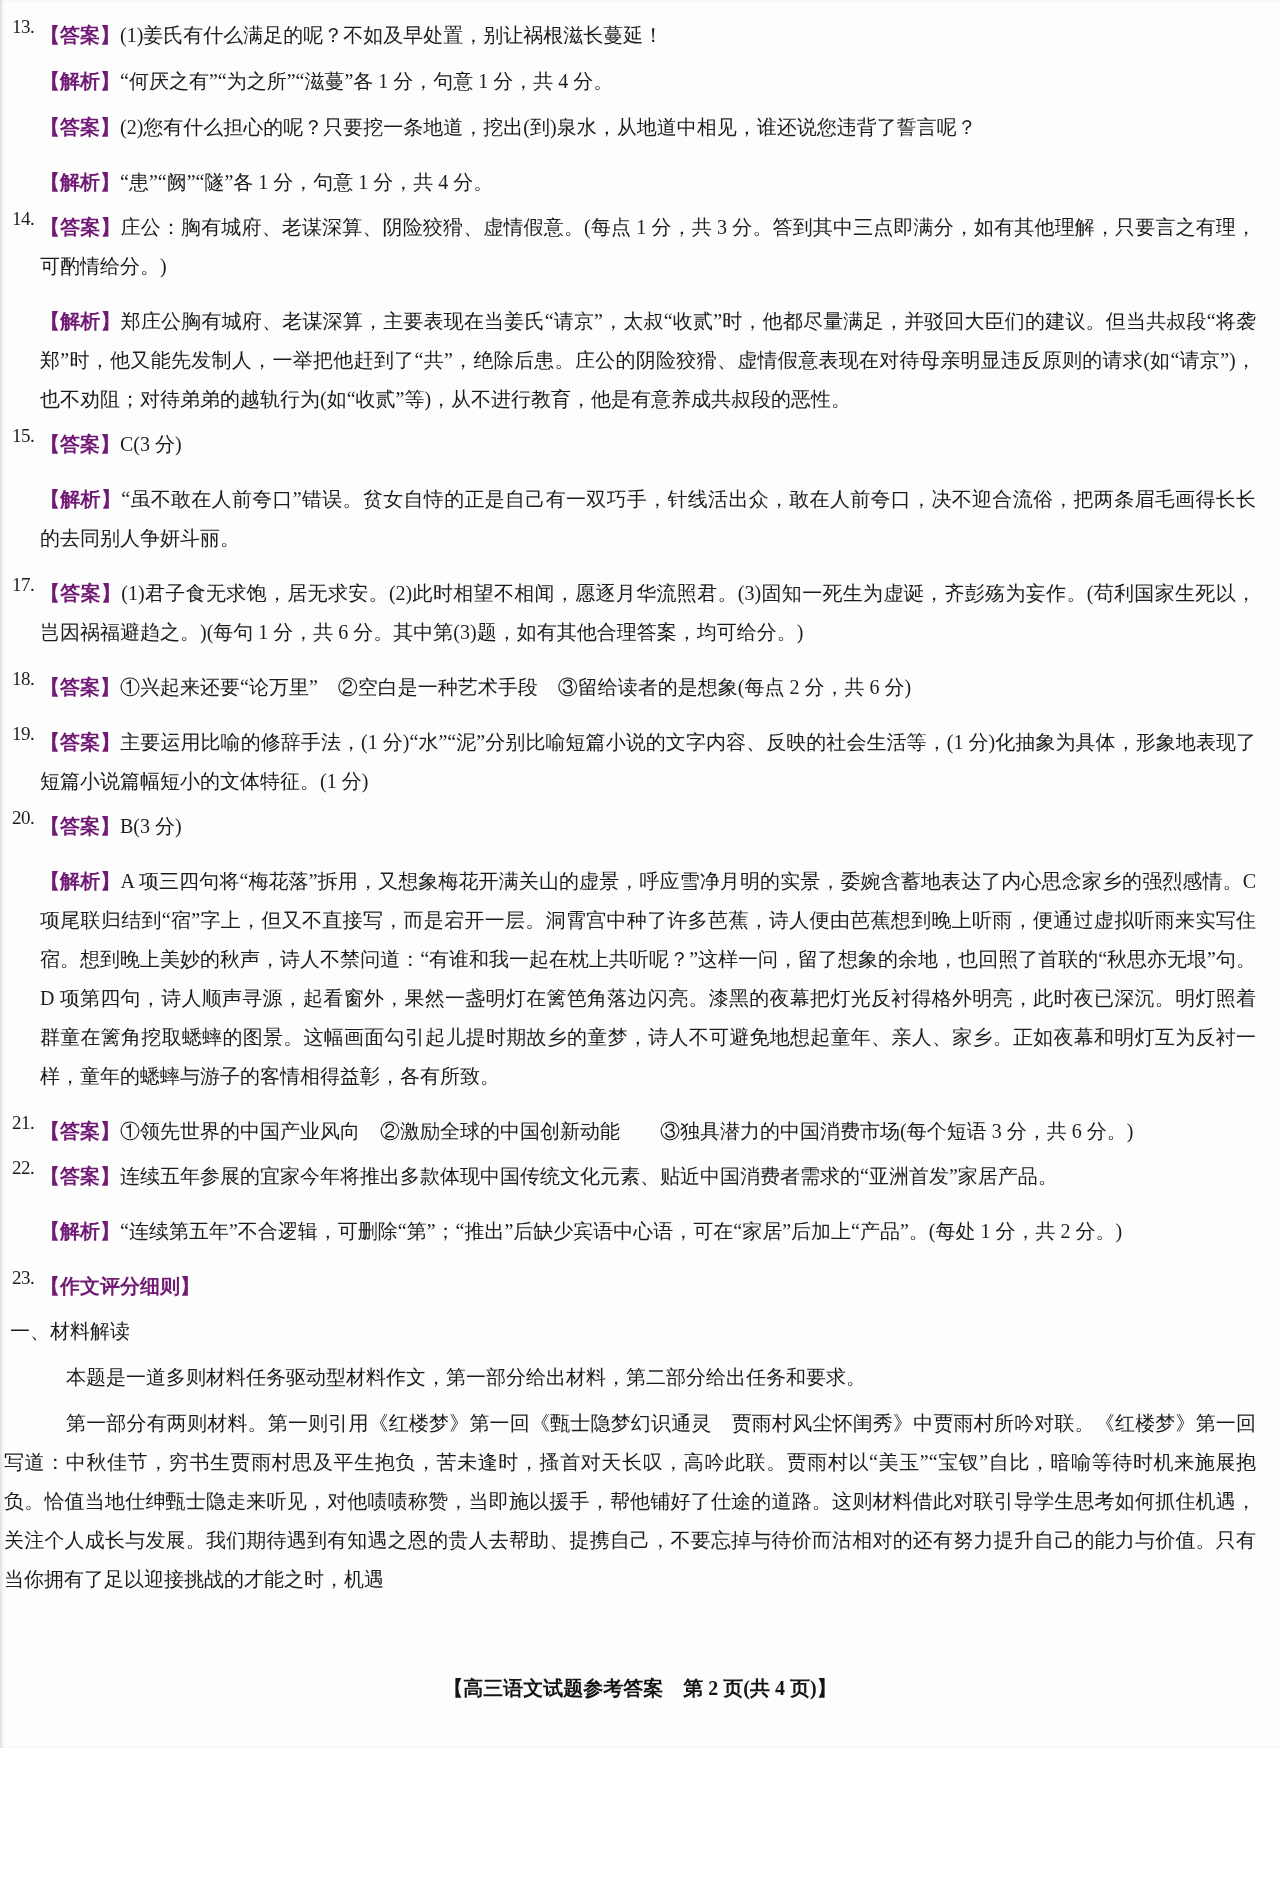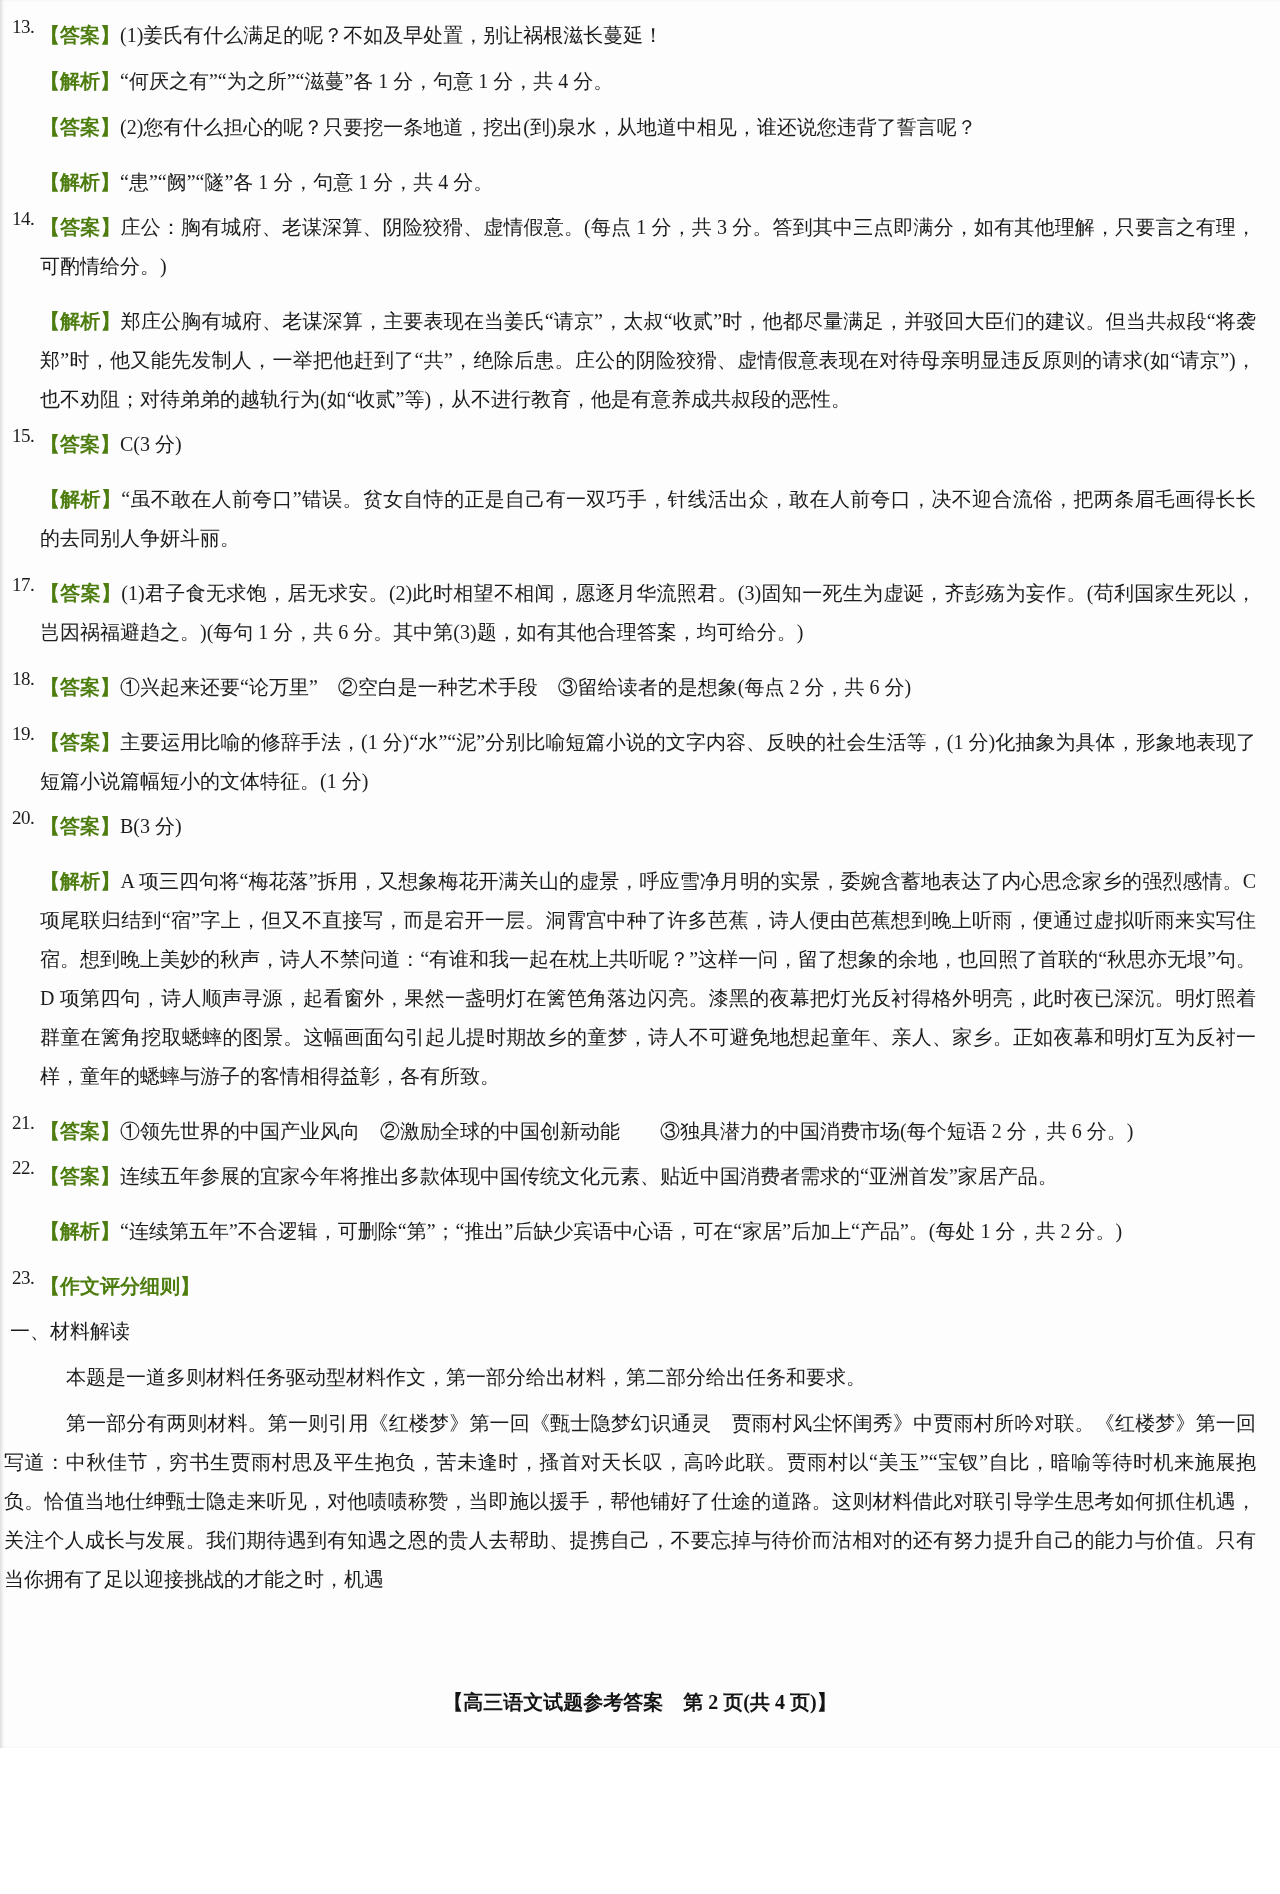--- a/index.html
+++ b/index.html
@@ -32,37 +32,37 @@
     letter-spacing: -0.5px;
     white-space: nowrap;
   }
   .block {
     text-align: justify;
     text-justify: inter-ideograph;
     line-height: 39px;
     margin-bottom: 7px;
   }
   .block:last-child { margin-bottom: 0; margin-top: 16px; }
-  .tag { font-weight: 700; color: #4d7c0f; }
+  .tag { font-weight: 700; color: #701a75; }
   .rubric-heading {
     margin-left: -2px;
     line-height: 39px;
     margin-bottom: 7px;
   }
   .rubric-para {
     margin-left: -8px;
     text-indent: 62px;
     text-align: justify;
     text-justify: inter-ideograph;
     line-height: 39px;
     margin-bottom: 7px;
   }
   .footer {
     position: absolute;
-    left: 0; bottom: 32px;
+    left: 0; bottom: 46px;
     width: 100%;
     text-align: center;
     font-weight: 700;
     font-size: 20px;
     color: #141414;
   }
 </style>
 </head>
 <body>
 
@@ -105,21 +105,21 @@
   </div>
 
   <div class="item">
     <span class="num">20.</span>
     <p class="block"><span class="tag">【答案】</span><span>B(3 分)</span></p>
     <p class="block"><span class="tag">【解析】</span><span>A 项三四句将“梅花落”拆用，又想象梅花开满关山的虚景，呼应雪净月明的实景，委婉含蓄地表达了内心思念家乡的强烈感情。C 项尾联归结到“宿”字上，但又不直接写，而是宕开一层。洞霄宫中种了许多芭蕉，诗人便由芭蕉想到晚上听雨，便通过虚拟听雨来实写住宿。想到晚上美妙的秋声，诗人不禁问道：“有谁和我一起在枕上共听呢？”这样一问，留了想象的余地，也回照了首联的“秋思亦无垠”句。D 项第四句，诗人顺声寻源，起看窗外，果然一盏明灯在篱笆角落边闪亮。漆黑的夜幕把灯光反衬得格外明亮，此时夜已深沉。明灯照着群童在篱角挖取蟋蟀的图景。这幅画面勾引起儿提时期故乡的童梦，诗人不可避免地想起童年、亲人、家乡。正如夜幕和明灯互为反衬一样，童年的蟋蟀与游子的客情相得益彰，各有所致。</span></p>
   </div>
 
   <div class="item">
     <span class="num">21.</span>
-    <p class="block"><span class="tag">【答案】</span><span>①领先世界的中国产业风向　②激励全球的中国创新动能　　③独具潜力的中国消费市场(每个短语 2 分，共 6 分。)</span></p>
+    <p class="block"><span class="tag">【答案】</span><span>①领先世界的中国产业风向　②激励全球的中国创新动能　　③独具潜力的中国消费市场(每个短语 3 分，共 6 分。)</span></p>
   </div>
 
   <div class="item">
     <span class="num">22.</span>
     <p class="block"><span class="tag">【答案】</span><span>连续五年参展的宜家今年将推出多款体现中国传统文化元素、贴近中国消费者需求的“亚洲首发”家居产品。</span></p>
     <p class="block"><span class="tag">【解析】</span><span>“连续第五年”不合逻辑，可删除“第”；“推出”后缺少宾语中心语，可在“家居”后加上“产品”。(每处 1 分，共 2 分。)</span></p>
   </div>
 
   <div class="item">
     <span class="num">23.</span>

